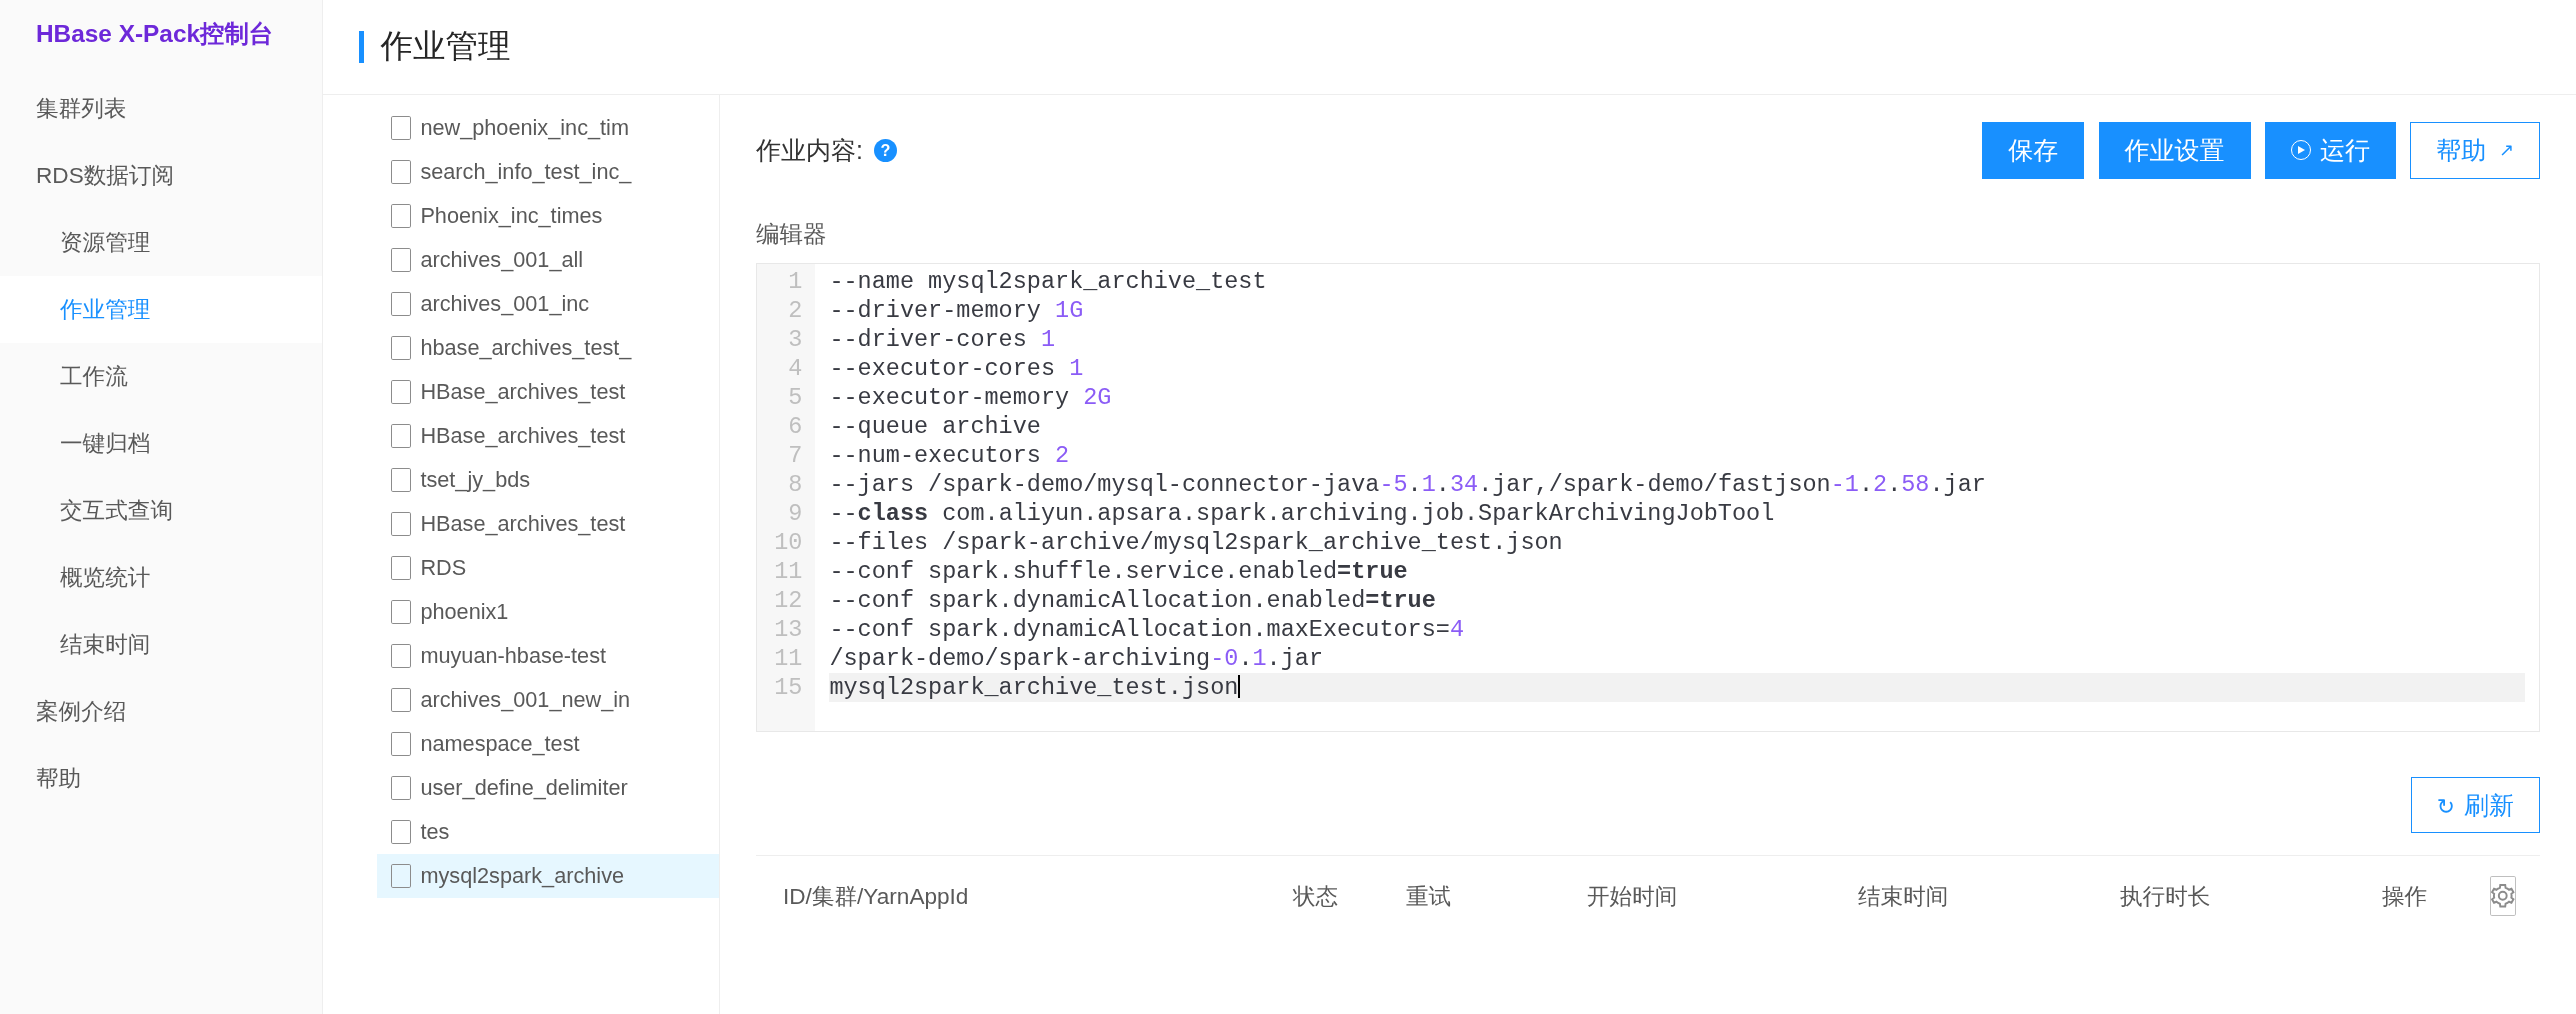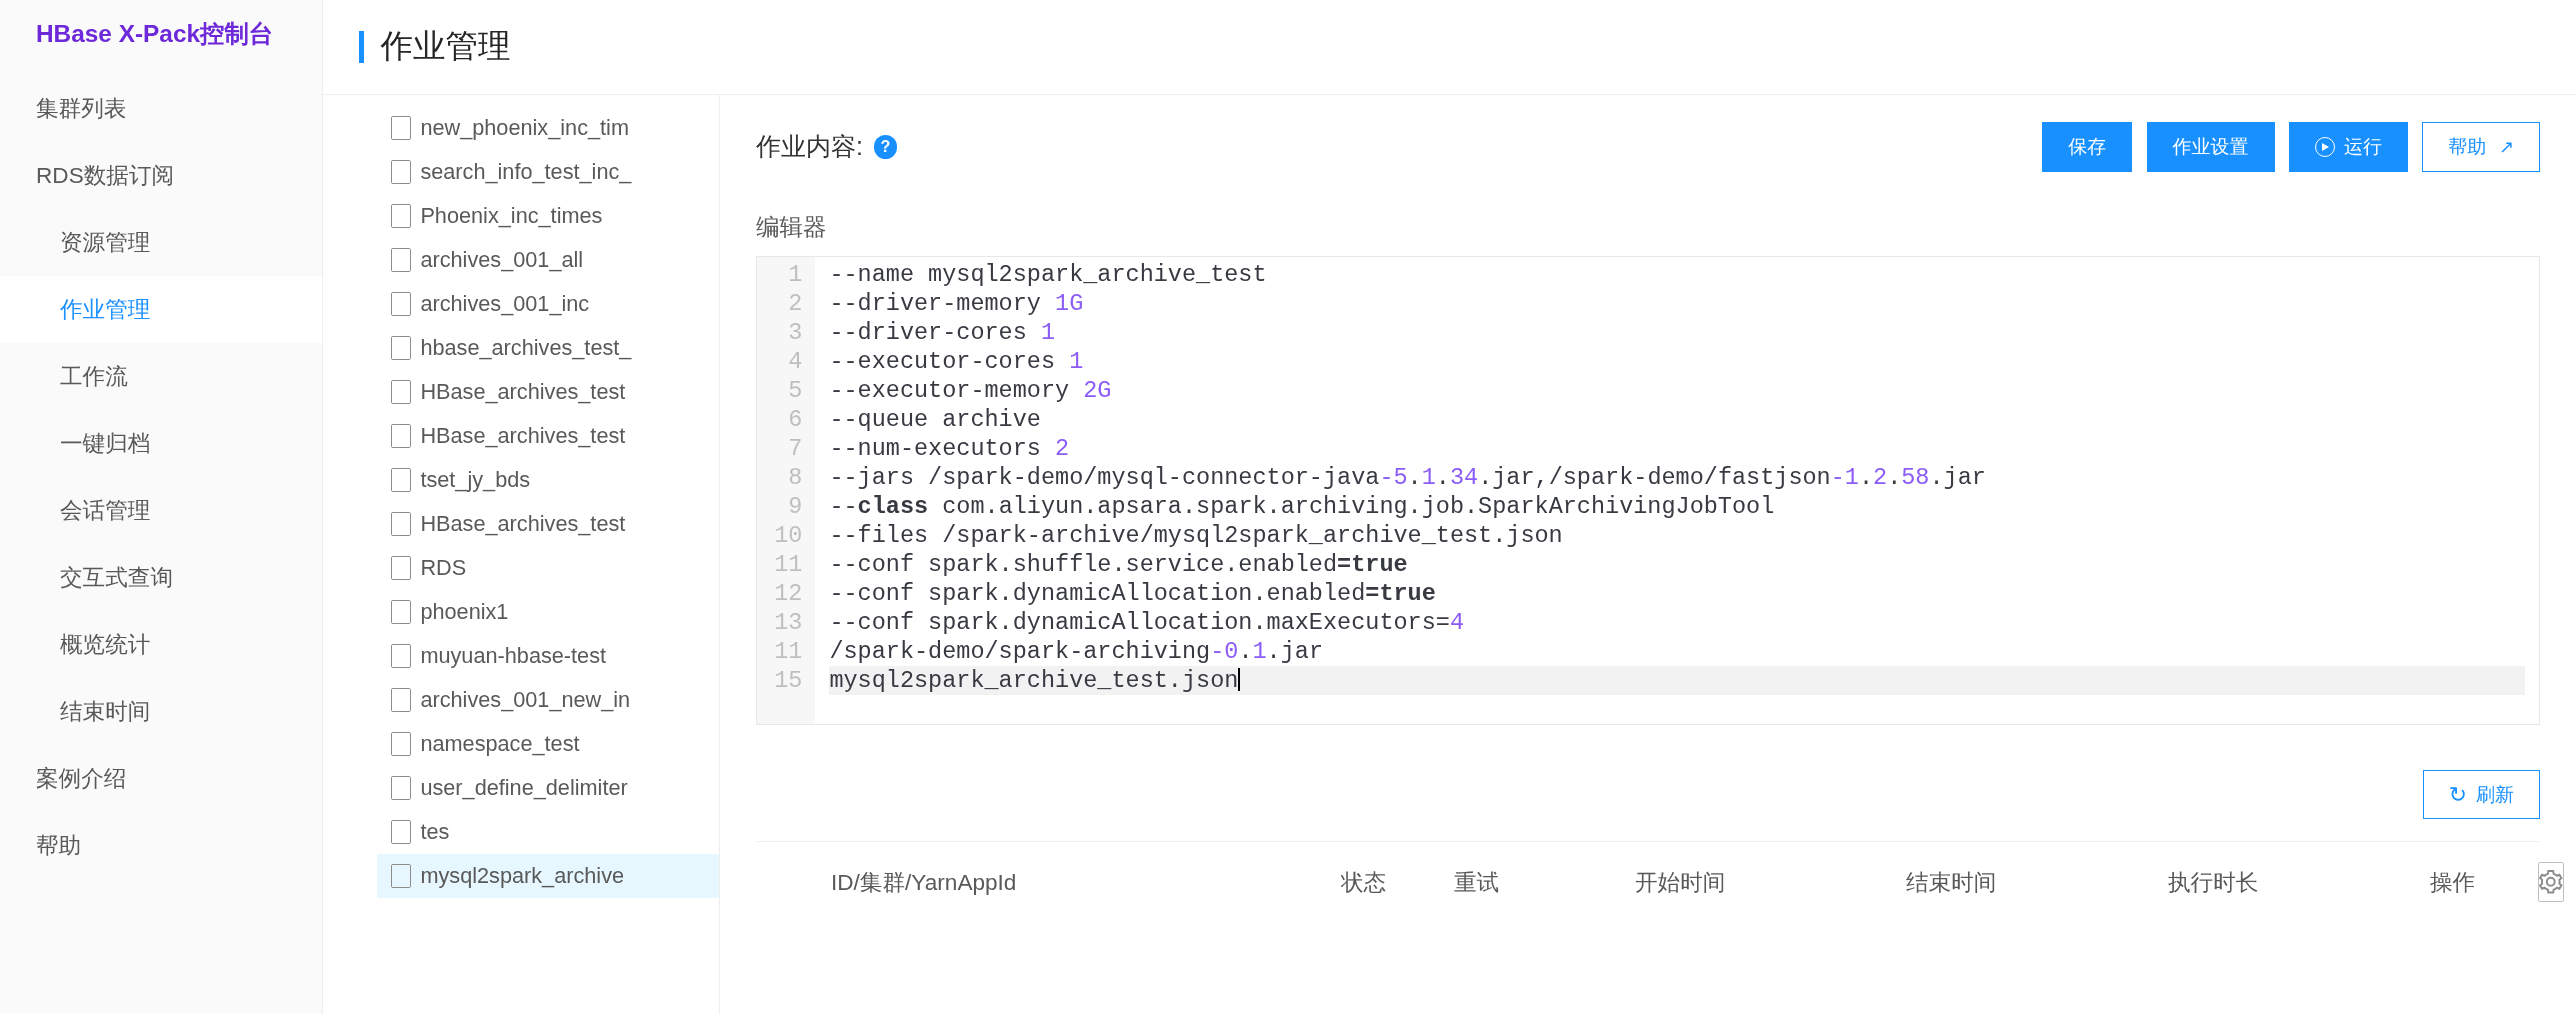--- a/index.html
+++ b/index.html
@@ -81,21 +81,21 @@
   .toolbar { display: flex; align-items: center; }
   .toolbar-left { display: flex; align-items: center; gap: 10.8px; font-size: 25px; }
   .info-icon {
     display: inline-flex; width: 23.5px; height: 23.5px; border-radius: 50%;
     background: #1890ff; color: #fff; font-size: 16.2px; font-weight: 700;
     align-items: center; justify-content: center;
   }
   .toolbar-right { margin-left: auto; display: flex; gap: 14.4px; }
   .btn {
     padding: 10.8px 25px;
-    font-size: 19px;
+    font-size: 25px;
     border: 0.9px solid #d9d9d9;
     background: #fff;
     color: #595959;
     cursor: pointer;
     display: inline-flex; align-items: center; gap: 9px;
   }
   .btn.primary { background: #1890ff; border-color: #1890ff; color: #fff; }
   .btn.ghost { border-color: #1890ff; color: #1890ff; background: #fff; }
   .play-ring {
     width: 20px; height: 20px; border: 1.8px solid #fff; border-radius: 50%;
@@ -148,21 +148,21 @@
 
   .table-head {
     display: flex;
     border-top: 0.9px solid #eee;
     padding: 20px 27px;
     color: #595959;
     font-size: 22.6px;
     align-items: center;
   }
   .th { flex-shrink: 0; }
-  .th-id    { width: 442px; margin-left: 48px; }
+  .th-id    { width: 442px; }
   .th-state { width: 181px; text-align: center; }
   .th-retry { width: 181px; }
   .th-start { width: 271px; }
   .th-end   { width: 262px; }
   .th-dur   { width: 262px; }
   .th-ops   { width: 108px; }
   .gear-box {
     width: 40px; height: 40px; border: 1.8px solid #bfbfbf;
     display: inline-flex; align-items: center; justify-content: center;
     margin-left: auto;
@@ -175,21 +175,20 @@
 
 <div class="app">
   <aside class="sidebar">
     <div class="brand">HBase X-Pack控制台</div>
     <div class="nav-item">集群列表</div>
     <div class="nav-item">RDS数据订阅</div>
     <div class="nav-sub">资源管理</div>
     <div class="nav-sub active">作业管理</div>
     <div class="nav-sub">工作流</div>
     <div class="nav-sub">一键归档</div>
-    <div class="nav-sub">会话管理</div>
     <div class="nav-sub">交互式查询</div>
     <div class="nav-sub">概览统计</div>
     <div class="nav-sub">结束时间</div>
     <div class="nav-item">案例介绍</div>
     <div class="nav-item">帮助</div>
   </aside>
 
   <div class="main">
     <div class="header">
       <div class="header-bar"></div>

